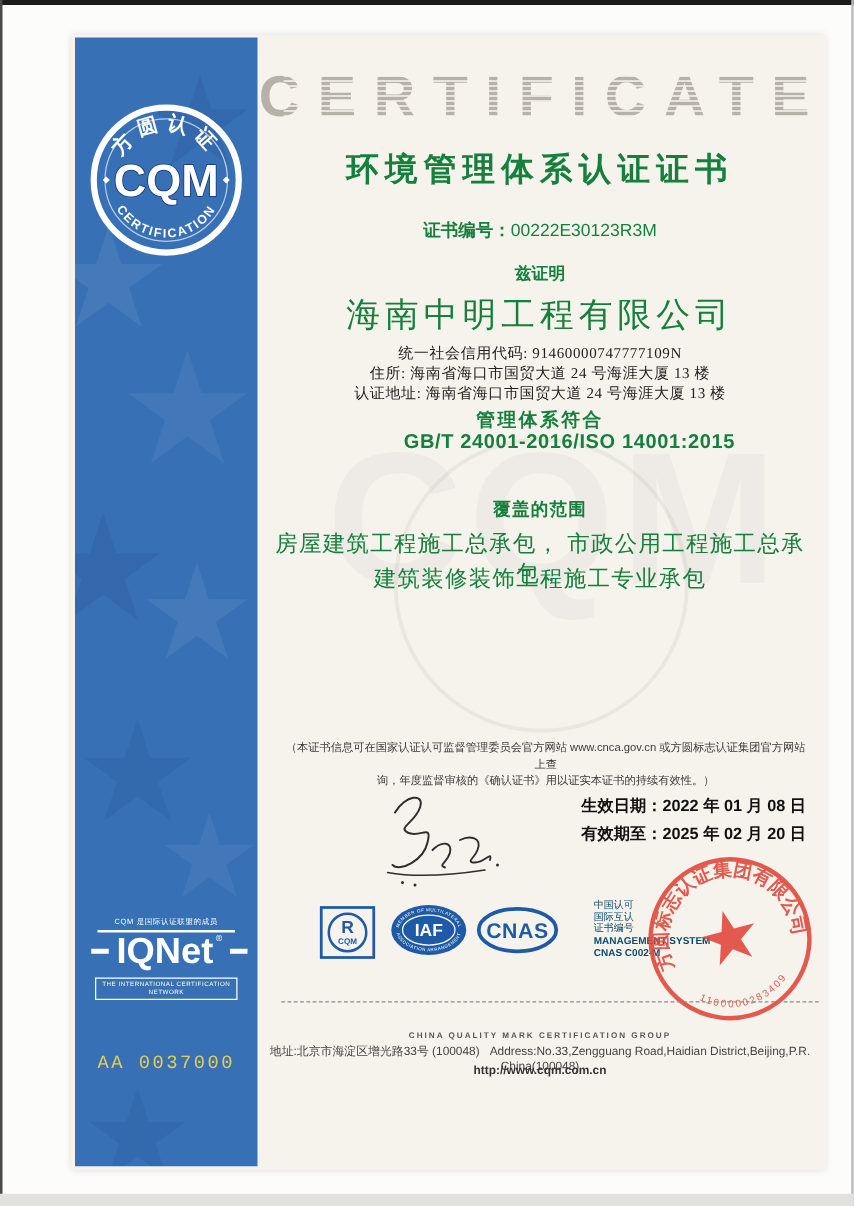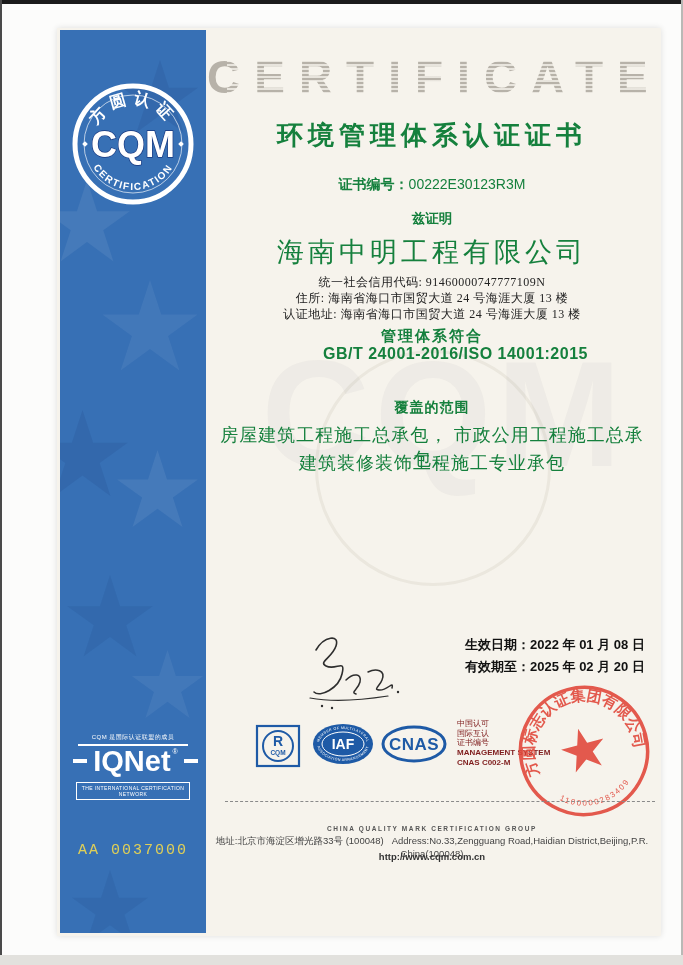--- a/index.html
+++ b/index.html
@@ -83,21 +83,21 @@
     border:3px solid rgba(135,125,100,0.10);pointer-events:none;
   }
 
   .signature{position:absolute;left:245px;top:600px;}
   .dates{position:absolute;left:408px;top:606px;font-size:13px;font-weight:bold;line-height:22px;color:#111;}
 
   
   .logo-rcqm{position:absolute;left:198px;top:696px;}
   .logo-iaf{position:absolute;left:254px;top:694px;}
   .logo-cnas{position:absolute;left:324px;top:695px;}
-  .acc-text{position:absolute;left:400px;top:691px;color:#7f1d1d;}
+  .acc-text{position:absolute;left:418px;top:691px;color:#0c4a6e;}
   .acc-text .cn{font-size:8px;line-height:9.5px;}
   .acc-text .en{font-size:8px;line-height:10px;font-weight:bold;}
 
   .stamp{position:absolute;left:452px;top:648px;transform:rotate(-15deg);opacity:.9;}
 
   .dashed-line{position:absolute;left:168px;right:6px;top:773px;border-top:1px dashed #8a8a8a;}
   .t-footer-cn{top:779px;font-size:15px;font-weight:bold;letter-spacing:6px;color:#3b3b3b;}
   .t-footer-en{top:797px;font-size:6.5px;font-weight:bold;letter-spacing:1.6px;color:#555;}
   .t-footer-addr{top:807px;font-size:9.5px;color:#444;}
   .t-footer-addr .sep{display:inline-block;width:8px;}
@@ -189,20 +189,24 @@
   <div class="cline t-info t-info2">住所: 海南省海口市国贸大道 24 号海涯大厦 13 楼</div>
   <div class="cline t-info t-info3">认证地址: 海南省海口市国贸大道 24 号海涯大厦 13 楼</div>
 
   <div class="cline t-conform">管理体系符合</div>
   <div class="cline t-standard">GB/T 24001-2016/ISO 14001:2015</div>
 
   <div class="cline t-scope-label">覆盖的范围</div>
   <div class="cline t-scope1">房屋建筑工程施工总承包， 市政公用工程施工总承包，</div>
   <div class="cline t-scope2">建筑装修装饰工程施工专业承包</div>
 
+  <div class="cline t-disclaimer">
+    <div>（本证书信息可在国家认证认可监督管理委员会官方网站 www.cnca.gov.cn 或方圆标志认证集团官方网站上查</div>
+    <div>询，年度监督审核的《确认证书》用以证实本证书的持续有效性。）</div>
+  </div>
 
   <svg class="signature" width="125" height="88" viewBox="0 0 125 88">
     <path d="M14,22 C22,8 38,6 34,18 C30,30 16,34 24,38 C34,43 44,30 40,46 C37,60 18,70 12,64" fill="none" stroke="#2e2e2e" stroke-width="1.6" stroke-linecap="round"></path>
     <path d="M44,52 C52,44 60,46 58,54 C56,62 48,64 54,66" fill="none" stroke="#2e2e2e" stroke-width="1.5" stroke-linecap="round"></path>
     <path d="M66,44 C74,40 84,42 80,52 C78,58 70,62 78,62 C86,62 92,52 90,60" fill="none" stroke="#2e2e2e" stroke-width="1.5" stroke-linecap="round"></path>
     <path d="M8,70 C30,74 60,72 86,68" fill="none" stroke="#2e2e2e" stroke-width="1.2" stroke-linecap="round"></path>
     <circle cx="20" cy="78" r="1.2" fill="#2e2e2e"></circle>
     <circle cx="30" cy="80" r="1.2" fill="#2e2e2e"></circle>
     <circle cx="96" cy="64" r="1.2" fill="#2e2e2e"></circle>
   </svg>

